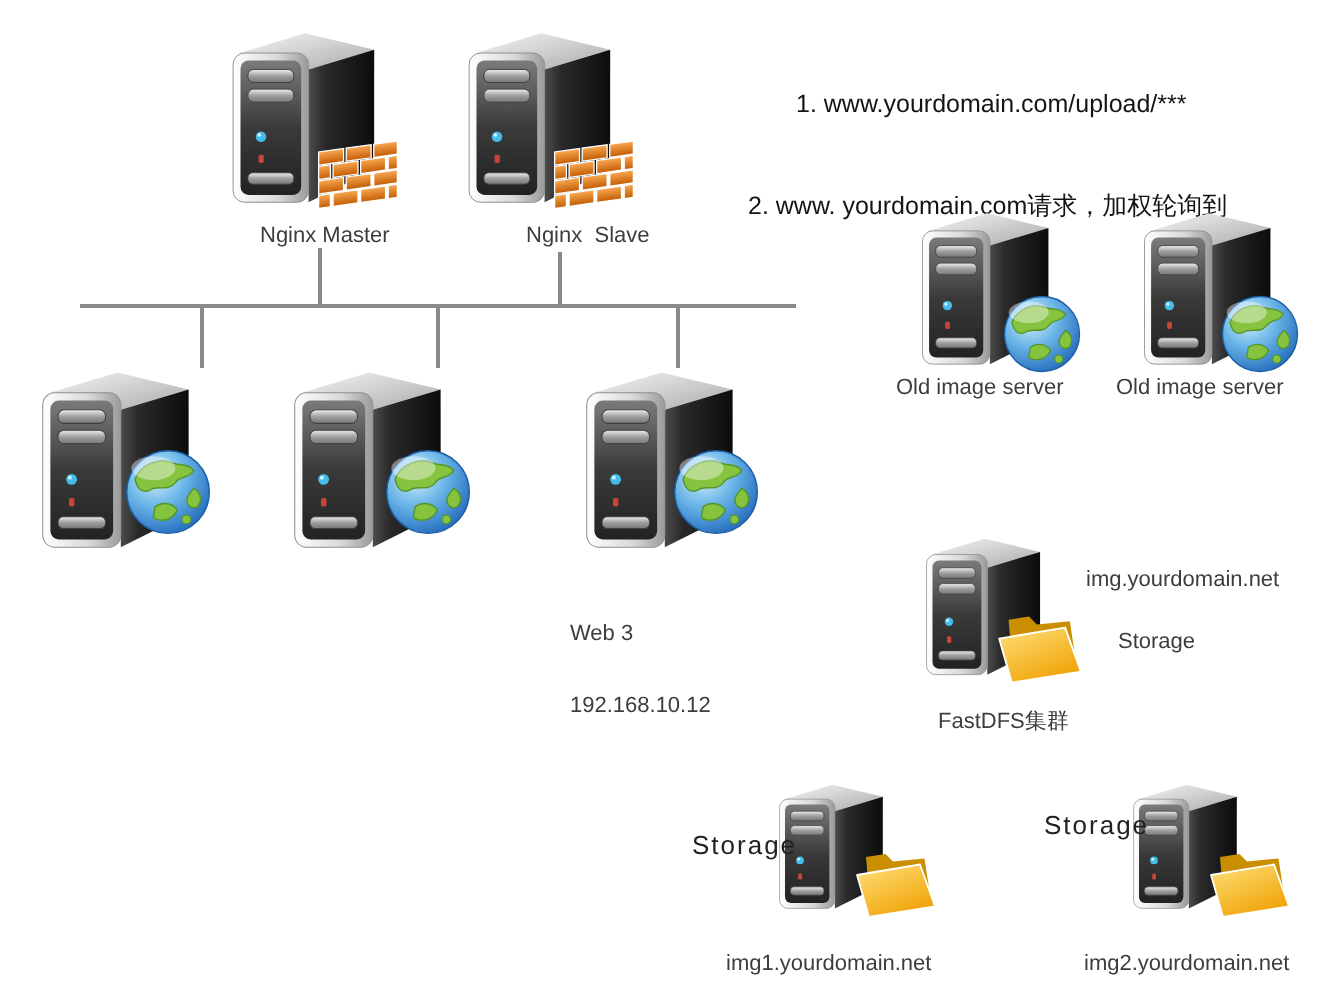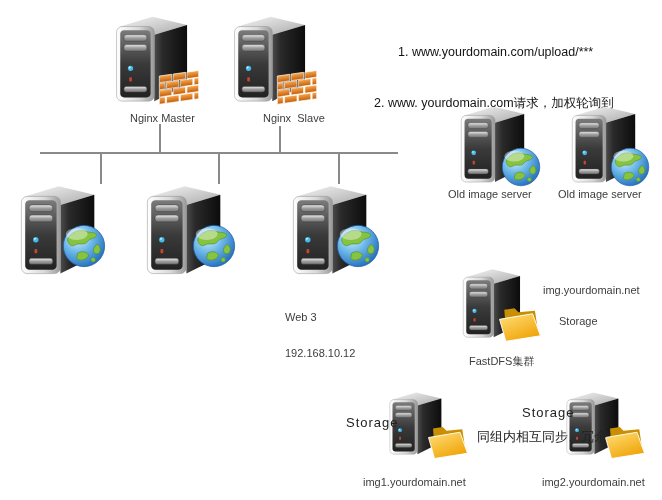--- a/index.html
+++ b/index.html
@@ -218,16 +218,15 @@
 
   <div class="abs" style="left:562px;top:381px;width:90px;height:88px">
     <svg class="part" style="left:0;top:0" width="60" height="84">
         <use href="#sym-server"></use>
       </svg>
     <svg class="part" style="left:42px;top:42px" width="42" height="38">
         <use href="#sym-folder"></use>
       </svg>
   </div>
   <div class="abs serif" style="left:522px;top:405px">Storage</div>
-  <div class="abs serif" style="left:477px;top:428px;letter-spacing:0">同组内相互同步、冗余</div>
   <div class="abs lbl" style="left:542px;top:476px;width:112px">img2.yourdomain.net</div>
 
 </div>
 
 </body></html>

